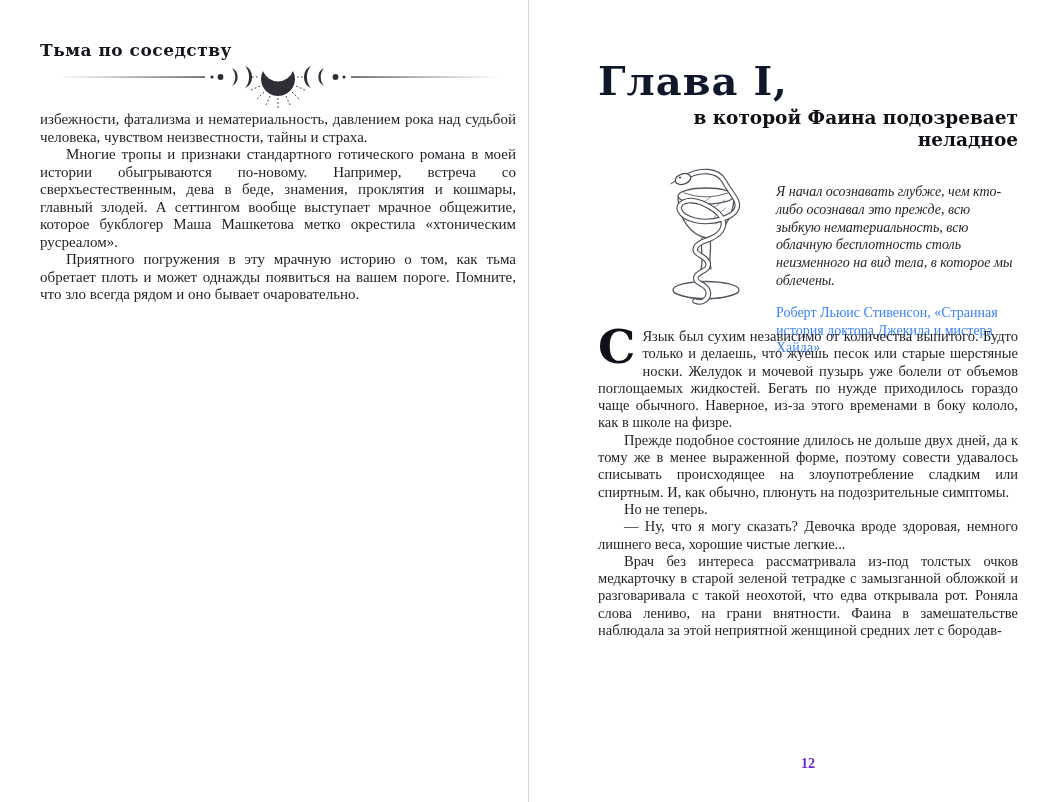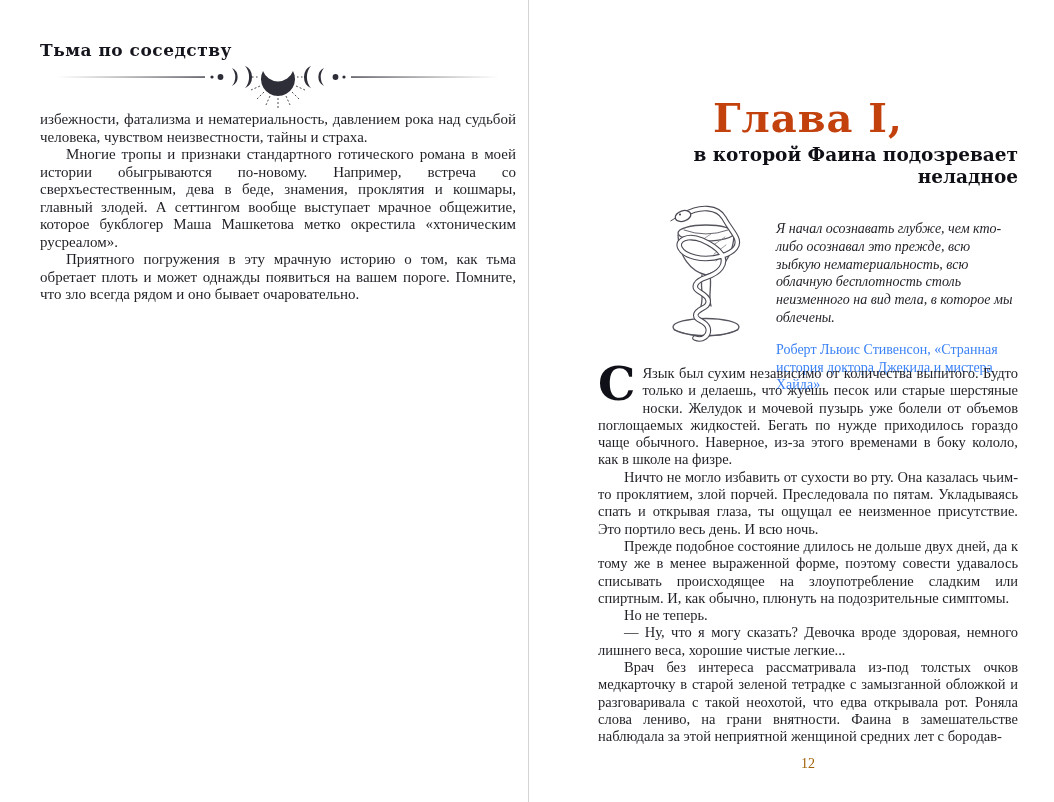--- a/index.html
+++ b/index.html
@@ -51,28 +51,28 @@
   .body-left p, .body-right p { margin: 0; }
   p.indent { text-indent: 26px; }
 
   
   .page-right {
     position: absolute;
     left: 598px; top: 0;
     width: 420px;
   }
   .chapter-title {
-    margin-top: 95px;
-    text-align: center;
+    margin-top: 58px;
+    text-align: left;
     font-family: "DejaVu Serif", serif;
     font-weight: bold;
     font-size: 40px;
     line-height: 46px;
     letter-spacing: 1px;
-    color: #c2410c;
+    color: #0f172a;
   }
   .chapter-subtitle {
     margin-top: 3px;
     text-align: right;
     font-family: "DejaVu Serif", serif;
     font-weight: bold;
     font-size: 18.5px;
     line-height: 22px;
     color: #0f0f16;
   }
@@ -120,23 +120,23 @@
     line-height: 34px;
     padding-top: 2px;
     margin: 0 7px 0 0;
     color: #101018;
   }
   .page-number {
     position: absolute;
     left: 598px; top: 756px;
     width: 420px;
     text-align: center;
-    font-weight: normal;
+    font-weight: bold;
     font-size: 14px;
-    color: #a16207;
+    color: #6d28d9;
   }
 </style>
 </head>
 <body>
 
 <div class="gutter-line"></div>
 
 <div class="page-left">
 
   <div class="running-header">Тьма по соседству</div>
@@ -243,21 +243,20 @@
       <p class="epigraph-quote">Я начал осознавать глубже, чем кто-либо осознавал это прежде, всю зыбкую нематериальность, всю облачную бесплотность столь неизменного на вид тела, в которое мы облечены.</p>
       <p class="epigraph-attribution">Роберт Льюис Стивенсон, «Странная история доктора Джекила и мистера Хайда»</p>
     </div>
   </div>
 
   <div class="body-right">
     <p>
       <span class="drop-cap">С</span>
     </p>
     <p>Язык был сухим независимо от количества выпитого. Будто только и делаешь, что жуешь песок или старые шерстяные носки. Желудок и мочевой пузырь уже болели от объемов поглощаемых жидкостей. Бегать по нужде приходилось гораздо чаще обычного. Наверное, из-за этого временами в боку кололо, как в школе на физре.</p>
-    <p class="indent">Ничто не могло избавить от сухости во рту. Она казалась чьим-то проклятием, злой порчей. Преследовала по пятам. Укладываясь спать и открывая глаза, ты ощущал ее неизменное присутствие. Это портило весь день. И всю ночь.</p>
     <p class="indent">Прежде подобное состояние длилось не дольше двух дней, да к тому же в менее выраженной форме, поэтому совести удавалось списывать происходящее на злоупотребление сладким или спиртным. И, как обычно, плюнуть на подозрительные симптомы.</p>
     <p class="indent">Но не теперь.</p>
     <p class="indent">— Ну, что я могу сказать? Девочка вроде здоровая, немного лишнего веса, хорошие чистые легкие...</p>
     <p class="indent">Врач без интереса рассматривала из-под толстых очков медкарточку в старой зеленой тетрадке с замызганной обложкой и разговаривала с такой неохотой, что едва открывала рот. Роняла слова лениво, на грани внятности. Фаина в замешательстве наблюдала за этой неприятной женщиной средних лет с бородав-</p>
   </div>
 </div>
 
 <div class="page-number">12</div>
 
 </body></html>

